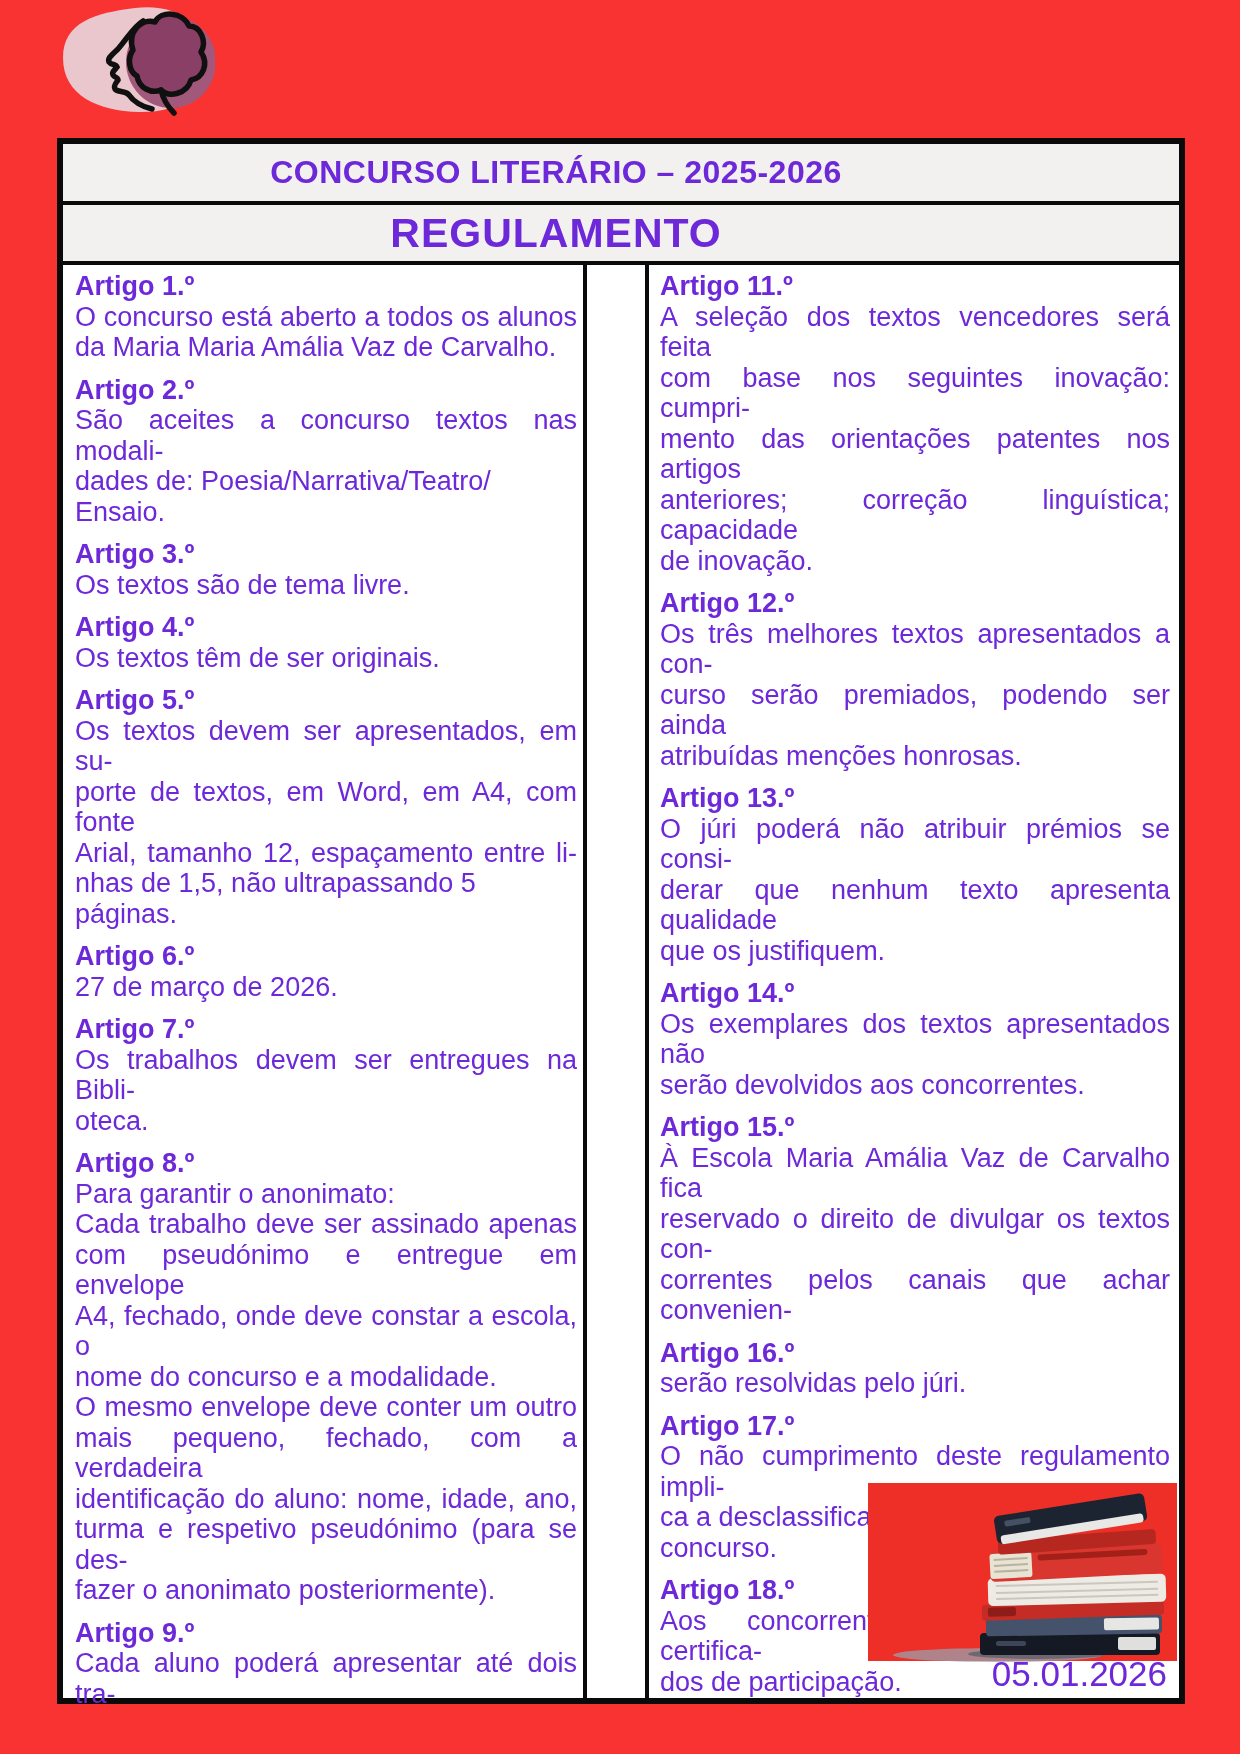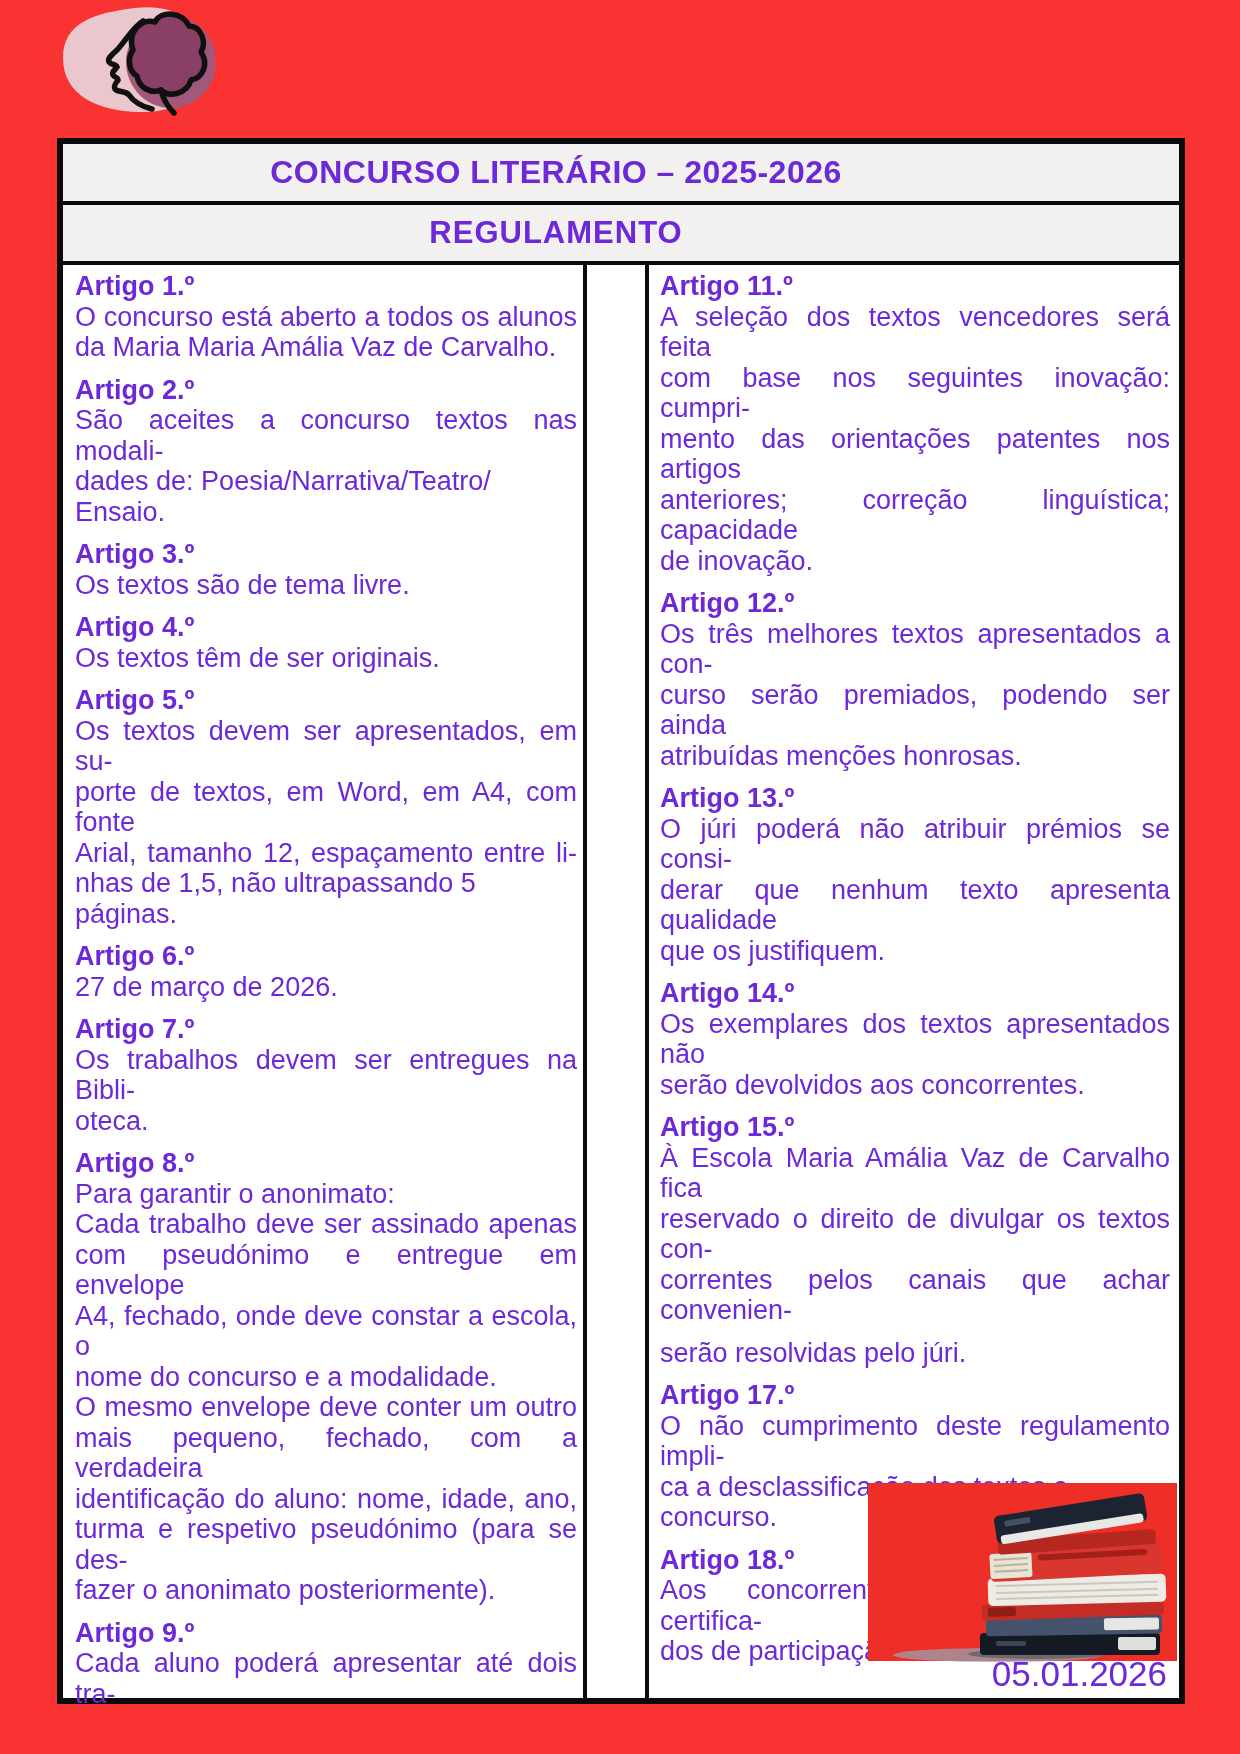--- a/index.html
+++ b/index.html
@@ -4,21 +4,21 @@
 <style>
   html,body{margin:0;padding:0;background:#777;}
   .page{position:relative;width:1240px;height:1754px;background:#f93232;overflow:hidden;
         font-family:"Liberation Sans", sans-serif;color:#6d28d9;}
   .logo{position:absolute;left:55px;top:2px;width:160px;height:114px;}
   .doc{position:absolute;left:57px;top:138px;width:1128px;height:1566px;background:#ffffff;
        border:6px solid #0a0a0a;box-sizing:border-box;}
   .trow{background:#f3f1ef;display:flex;align-items:center;justify-content:center;
         padding-right:130px;font-weight:bold;border-bottom:4px solid #0a0a0a;}
   .trow1{height:57px;font-size:32px;letter-spacing:.5px;}
-  .trow2{height:56px;font-size:31px;letter-spacing:1px;}
+  .trow2{height:56px;font-size:41px;letter-spacing:1px;}
   .docbody{display:flex;height:1433px;border-radius:16px;}
   .cell{box-sizing:border-box;}
   .cell-left{width:520px;padding:6px 6px 0 12px;}
   .cell-gap{width:66px;border-left:4px solid #0a0a0a;border-right:4px solid #0a0a0a;background:#fff;}
   .cell-right{flex:1;padding:6px 9px 0 11px;position:relative;}
   .article{margin-bottom:12px;font-size:27px;line-height:30.5px;}
   .art-h{font-weight:bold;}
   .line{text-align:justify;text-align-last:justify;}
   .line.plain{text-align:left;text-align-last:left;}
   .books{position:absolute;left:805px;top:1339px;width:309px;height:187px;}
@@ -131,20 +131,21 @@
               <div class="line">Os exemplares dos textos apresentados não</div>
               <div class="line plain">serão devolvidos aos concorrentes.</div>
             </div>
             <div class="article">
               <div class="art-h">Artigo 15.º</div>
               <div class="line">À Escola Maria Amália Vaz de Carvalho fica</div>
               <div class="line">reservado o direito de divulgar os textos con-</div>
               <div class="line">correntes pelos canais que achar convenien-</div>
             </div>
             <div class="article">
+              <div class="art-h">Artigo 16.º</div>
               <div class="line plain">serão resolvidas pelo júri.</div>
             </div>
             <div class="article">
               <div class="art-h">Artigo 17.º</div>
               <div class="line">O não cumprimento deste regulamento impli-</div>
               <div class="line plain">ca a desclassificação dos textos a concurso.</div>
             </div>
             <div class="article">
               <div class="art-h">Artigo 18.º</div>
               <div class="line">Aos concorrentes serão atribuídos certifica-</div>

